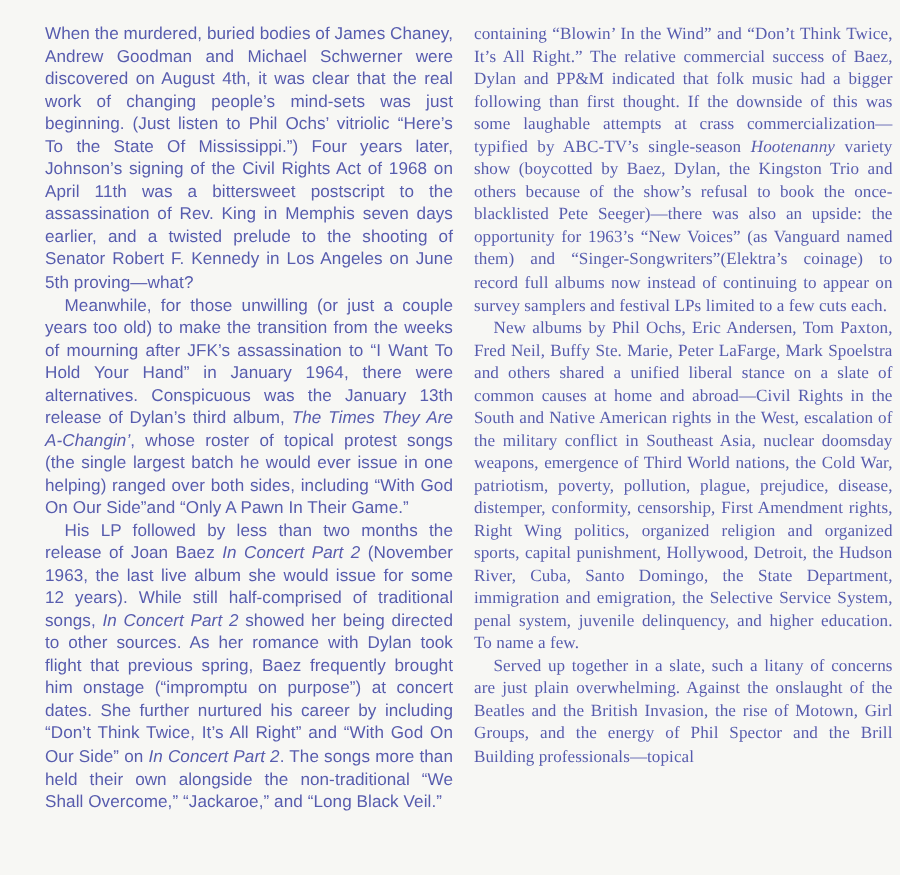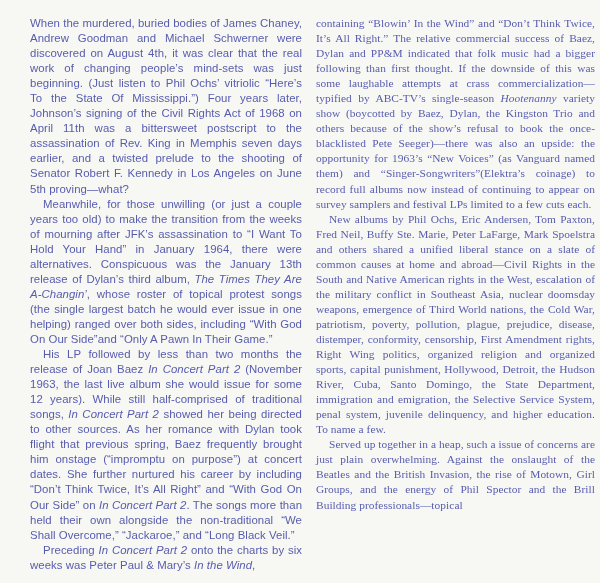--- a/index.html
+++ b/index.html
@@ -35,20 +35,19 @@
   .it { font-style: italic; }
 </style>
 </head>
 <body style="background: rgb(247, 247, 244);">
 
 <div class="page">
   <div class="col col-left" style="color: rgb(87, 92, 174);">
       <p><span>When the murdered, buried bodies of James Chaney, Andrew Goodman and Michael Schwerner were discovered on August 4th, it was clear that the real work of changing people’s mind-sets was just beginning. (Just listen to Phil Ochs’ vitriolic “Here’s To the State Of Mississippi.”) Four years later, Johnson’s signing of the Civil Rights Act of 1968 on April 11th was a bittersweet postscript to the assassination of Rev. King in Memphis seven days earlier, and a twisted prelude to the shooting of Senator Robert F. Kennedy in Los Angeles on June 5th proving—what?</span></p>
       <p class="indent"><span>Meanwhile, for those unwilling (or just a couple years too old) to make the transition from the weeks of mourning after JFK’s assassination to “I Want To Hold Your Hand” in January 1964, there were alternatives. Conspicuous was the January 13th release of Dylan’s third album, </span><span class="it">The Times They Are A-Changin’</span><span>, whose roster of topical protest songs (the single largest batch he would ever issue in one helping) ranged over both sides, including “With God On Our Side”and “Only A Pawn In Their Game.”</span></p>
       <p class="indent"><span>His LP followed by less than two months the release of Joan Baez </span><span class="it">In Concert Part 2</span><span> (November 1963, the last live album she would issue for some 12 years). While still half-comprised of traditional songs, </span><span class="it">In Concert Part 2</span><span> showed her being directed to other sources. As her romance with Dylan took flight that previous spring, Baez frequently brought him onstage (“impromptu on purpose”) at concert dates. She further nurtured his career by including “Don’t Think Twice, It’s All Right” and “With God On Our Side” on </span><span class="it">In Concert Part 2</span><span>. The songs more than held their own alongside the non-traditional “We Shall Overcome,” “Jackaroe,” and “Long Black Veil.”</span></p>
-      <p class="indent"><span>Preceding </span><span class="it">In Concert Part 2</span><span> onto the charts by six weeks was Peter Paul &amp; Mary’s </span><span class="it">In the Wind</span><span>,</span></p>
     </div>
   <div class="col col-right" style="color: rgb(87, 92, 174); font-family: Liberation Serif, serif;">
       <p><span>containing “Blowin’ In the Wind” and “Don’t Think Twice, It’s All Right.” The relative commercial success of Baez, Dylan and PP&amp;M indicated that folk music had a bigger following than first thought. If the downside of this was some laughable attempts at crass commercialization—typified by ABC-TV’s single-season </span><span class="it">Hootenanny</span><span> variety show (boycotted by Baez, Dylan, the Kingston Trio and others because of the show’s refusal to book the once-blacklisted Pete Seeger)—there was also an upside: the opportunity for 1963’s “New Voices” (as Vanguard named them) and “Singer-Songwriters”(Elektra’s coinage) to record full albums now instead of continuing to appear on survey samplers and festival LPs limited to a few cuts each.</span></p>
       <p class="indent"><span>New albums by Phil Ochs, Eric Andersen, Tom Paxton, Fred Neil, Buffy Ste. Marie, Peter LaFarge, Mark Spoelstra and others shared a unified liberal stance on a slate of common causes at home and abroad—Civil Rights in the South and Native American rights in the West, escalation of the military conflict in Southeast Asia, nuclear doomsday weapons, emergence of Third World nations, the Cold War, patriotism, poverty, pollution, plague, prejudice, disease, distemper, conformity, censorship, First Amendment rights, Right Wing politics, organized religion and organized sports, capital punishment, Hollywood, Detroit, the Hudson River, Cuba, Santo Domingo, the State Department, immigration and emigration, the Selective Service System, penal system, juvenile delinquency, and higher education. To name a few.</span></p>
-      <p class="indent"><span>Served up together in a heap, such a issue of concerns are just plain overwhelming. Against the onslaught of the Beatles and the British Invasion, the rise of Motown, Girl Groups, and the energy of Phil Spector and the Brill Building professionals—topical</span></p>
+      <p class="indent"><span>Served up together in a slate, such a litany of concerns are just plain overwhelming. Against the onslaught of the Beatles and the British Invasion, the rise of Motown, Girl Groups, and the energy of Phil Spector and the Brill Building professionals—topical</span></p>
     </div>
 </div>
 
 </body></html>

